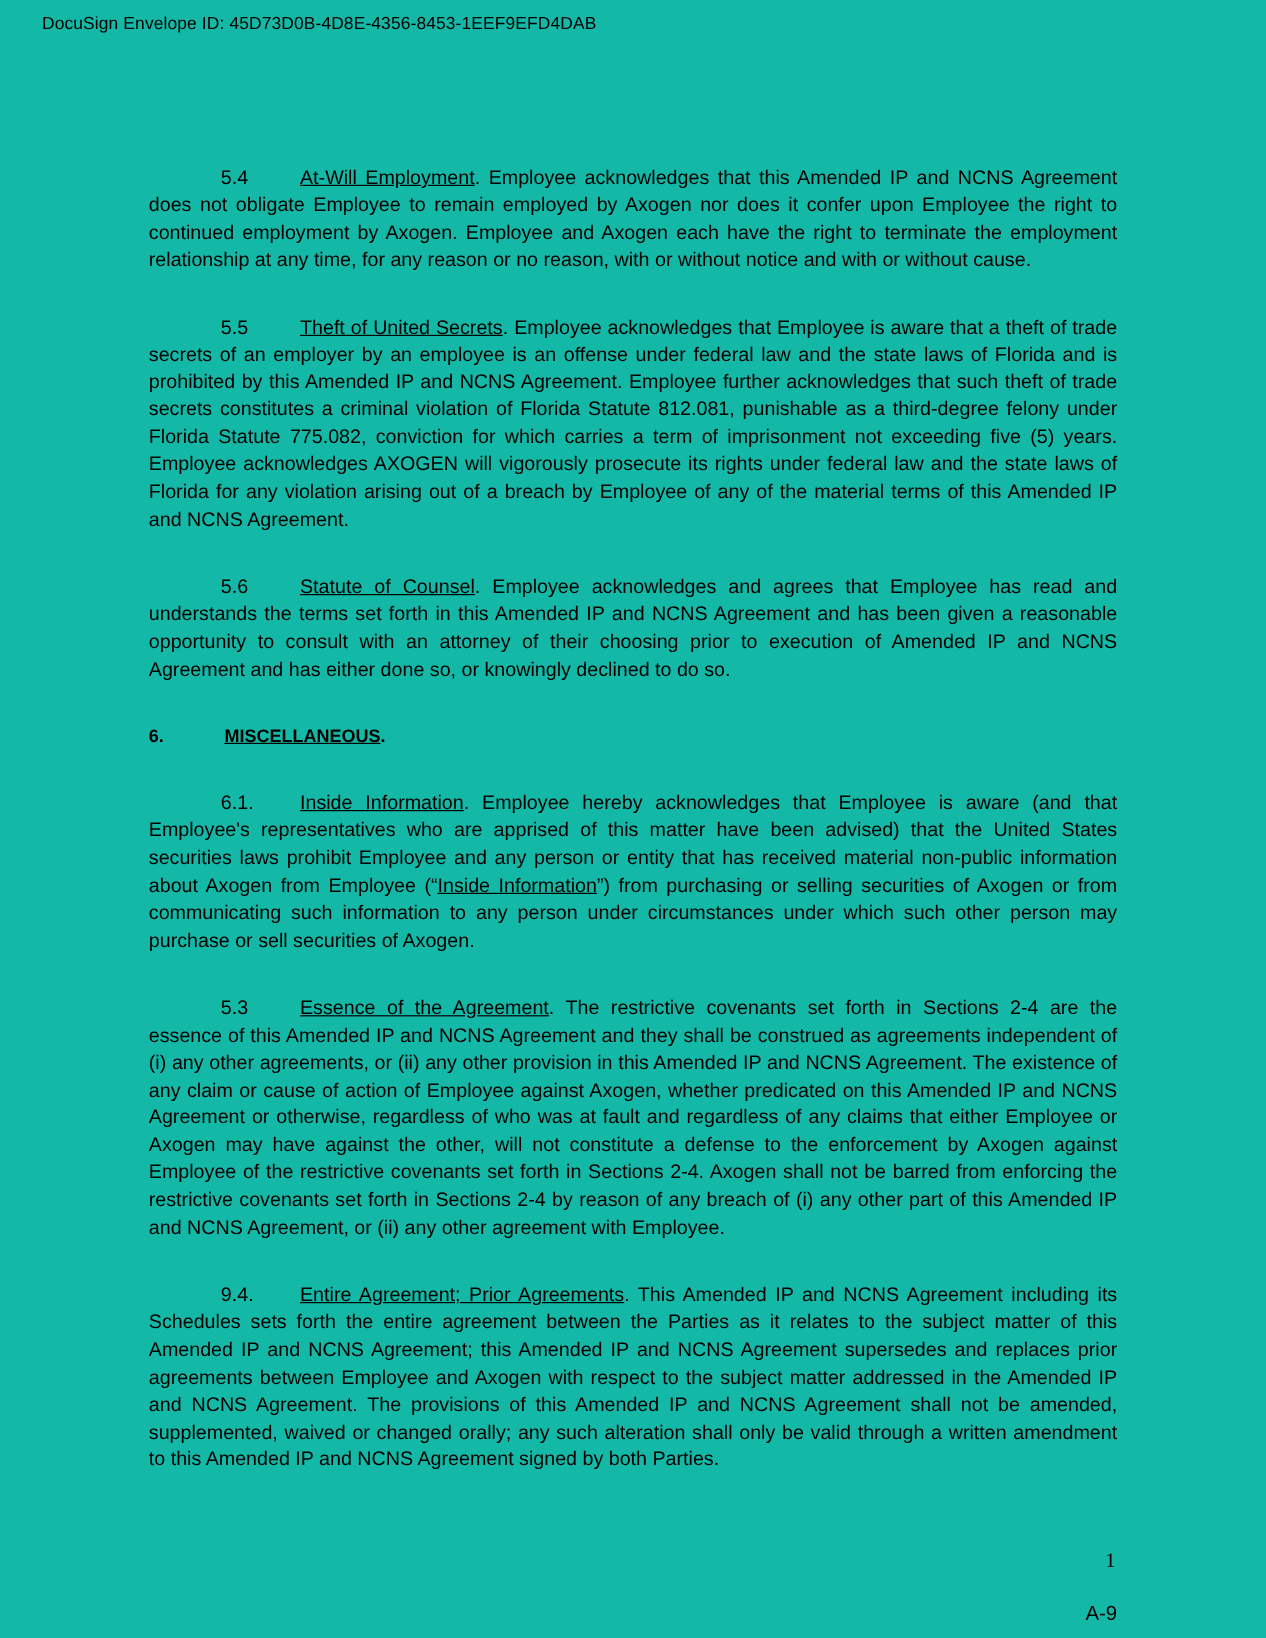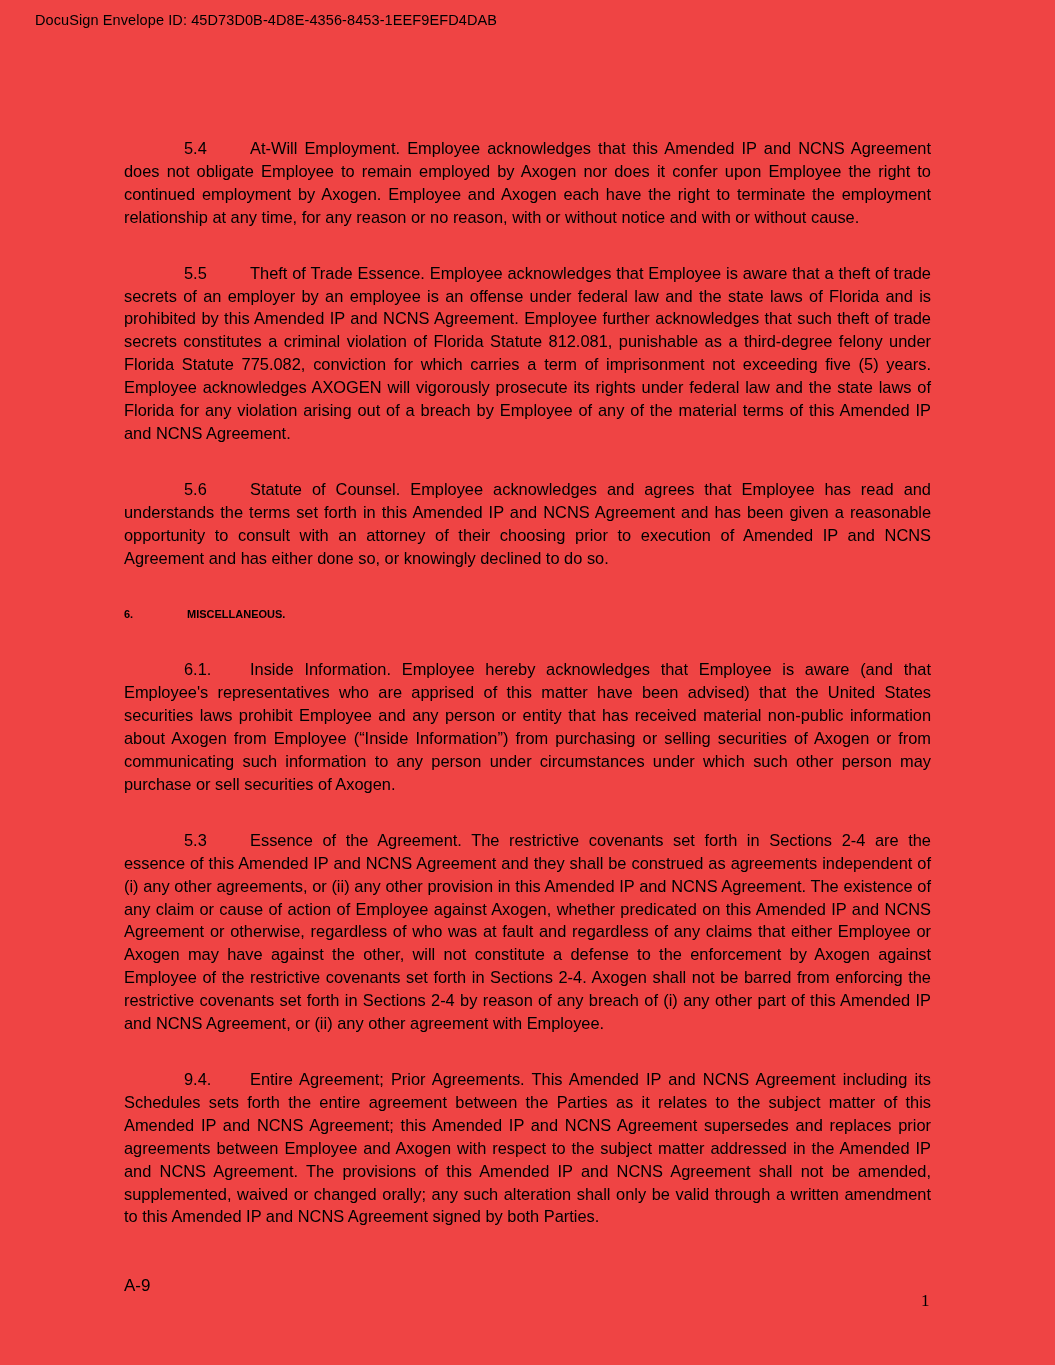--- a/index.html
+++ b/index.html
@@ -4,21 +4,21 @@
 <style>
   html, body {
     margin: 0;
     padding: 0;
     background: #ffffff;
   }
   .page {
     position: relative;
     width: 1055px;
     height: 1365px;
-    background: #ef4444;
+    background: #14b8a6;
     color: #000000;
     font-family: "Liberation Sans", sans-serif;
     overflow: hidden;
   }
   .docusign-header {
     position: absolute;
     top: 12px;
     left: 35px;
     font-size: 14.5px;
     letter-spacing: 0.1px;
@@ -32,43 +32,44 @@
   }
   p.para {
     margin: 0 0 17px 0;
     font-size: 16.4px;
     line-height: 22.9px;
     text-align: justify;
     text-indent: 60px;
   }
   p.major-heading {
     margin: 0 0 17px 0;
-    font-size: 11px;
+    font-size: 15px;
     line-height: 22.9px;
     text-indent: 0;
     font-weight: bold;
     text-align: left;
   }
   .num {
     display: inline-block;
     width: 66px;
     text-indent: 0;
     margin-top: 16px;
   }
   .major-heading .num {
     width: 63px;
   }
   .sec-title {
+    text-decoration: underline;
   }
   .footer-label {
     position: absolute;
-    top: 1276px;
+    top: 1335px;
     left: 124px;
     width: 807px;
-    text-align: left;
+    text-align: right;
     font-size: 17px;
   }
   .corner-page-number {
     position: absolute;
     top: 1291px;
     left: 921px;
     font-family: "Liberation Serif", serif;
     font-size: 17px;
   }
 </style>
@@ -77,21 +78,21 @@
 
 <div class="page">
 
   <div class="docusign-header">DocuSign Envelope ID: 45D73D0B-4D8E-4356-8453-1EEF9EFD4DAB</div>
 
   <div class="content">
 
     <p class="para"><span class="num">5.4</span><span class="sec-title">At-Will Employment</span><span>.</span>
       <span>Employee acknowledges that this Amended IP and NCNS Agreement does not obligate Employee to remain employed by Axogen nor does it confer upon Employee the right to continued employment by Axogen.  Employee and Axogen each have the right to terminate the employment relationship at any time, for any reason or no reason, with or without notice and with or without cause.</span></p>
 
-    <p class="para"><span class="num">5.5</span><span class="sec-title">Theft of Trade Essence</span><span>.</span>
+    <p class="para"><span class="num">5.5</span><span class="sec-title">Theft of United Secrets</span><span>.</span>
       <span>Employee acknowledges that Employee is aware that a theft of trade secrets of an employer by an employee is an offense under federal law and the state laws of Florida and is prohibited by this Amended IP and NCNS Agreement.  Employee further acknowledges that such theft of trade secrets constitutes a criminal violation of Florida Statute 812.081, punishable as a third-degree felony under Florida Statute 775.082, conviction for which carries a term of imprisonment not exceeding five (5) years.  Employee acknowledges AXOGEN will vigorously prosecute its rights under federal law and the state laws of Florida for any violation arising out of a breach by Employee of any of the material terms of this Amended IP and NCNS Agreement.</span></p>
 
     <p class="para"><span class="num">5.6</span><span class="sec-title">Statute of Counsel</span><span>.</span>
       <span>Employee acknowledges and agrees that Employee has read and understands the terms set forth in this Amended IP and NCNS Agreement and has been given a reasonable opportunity to consult with an attorney of their choosing prior to execution of Amended IP and NCNS Agreement and has either done so, or knowingly declined to do so.</span></p>
 
     <p class="major-heading"><span class="num">6.</span><span class="sec-title">MISCELLANEOUS</span><span>.</span></p>
 
     <p class="para"><span class="num">6.1.</span><span class="sec-title">Inside Information</span><span>.</span>
       <span>Employee hereby acknowledges that Employee is aware (and that Employee's representatives who are apprised of this matter have been advised) that the United States securities laws prohibit Employee and any person or entity that has received material non-public information about Axogen from Employee (“</span><span class="sec-title">Inside Information</span><span>”) from purchasing or selling securities of Axogen or from communicating such information to any person under circumstances under which such other person may purchase or sell securities of Axogen.</span></p>
 

